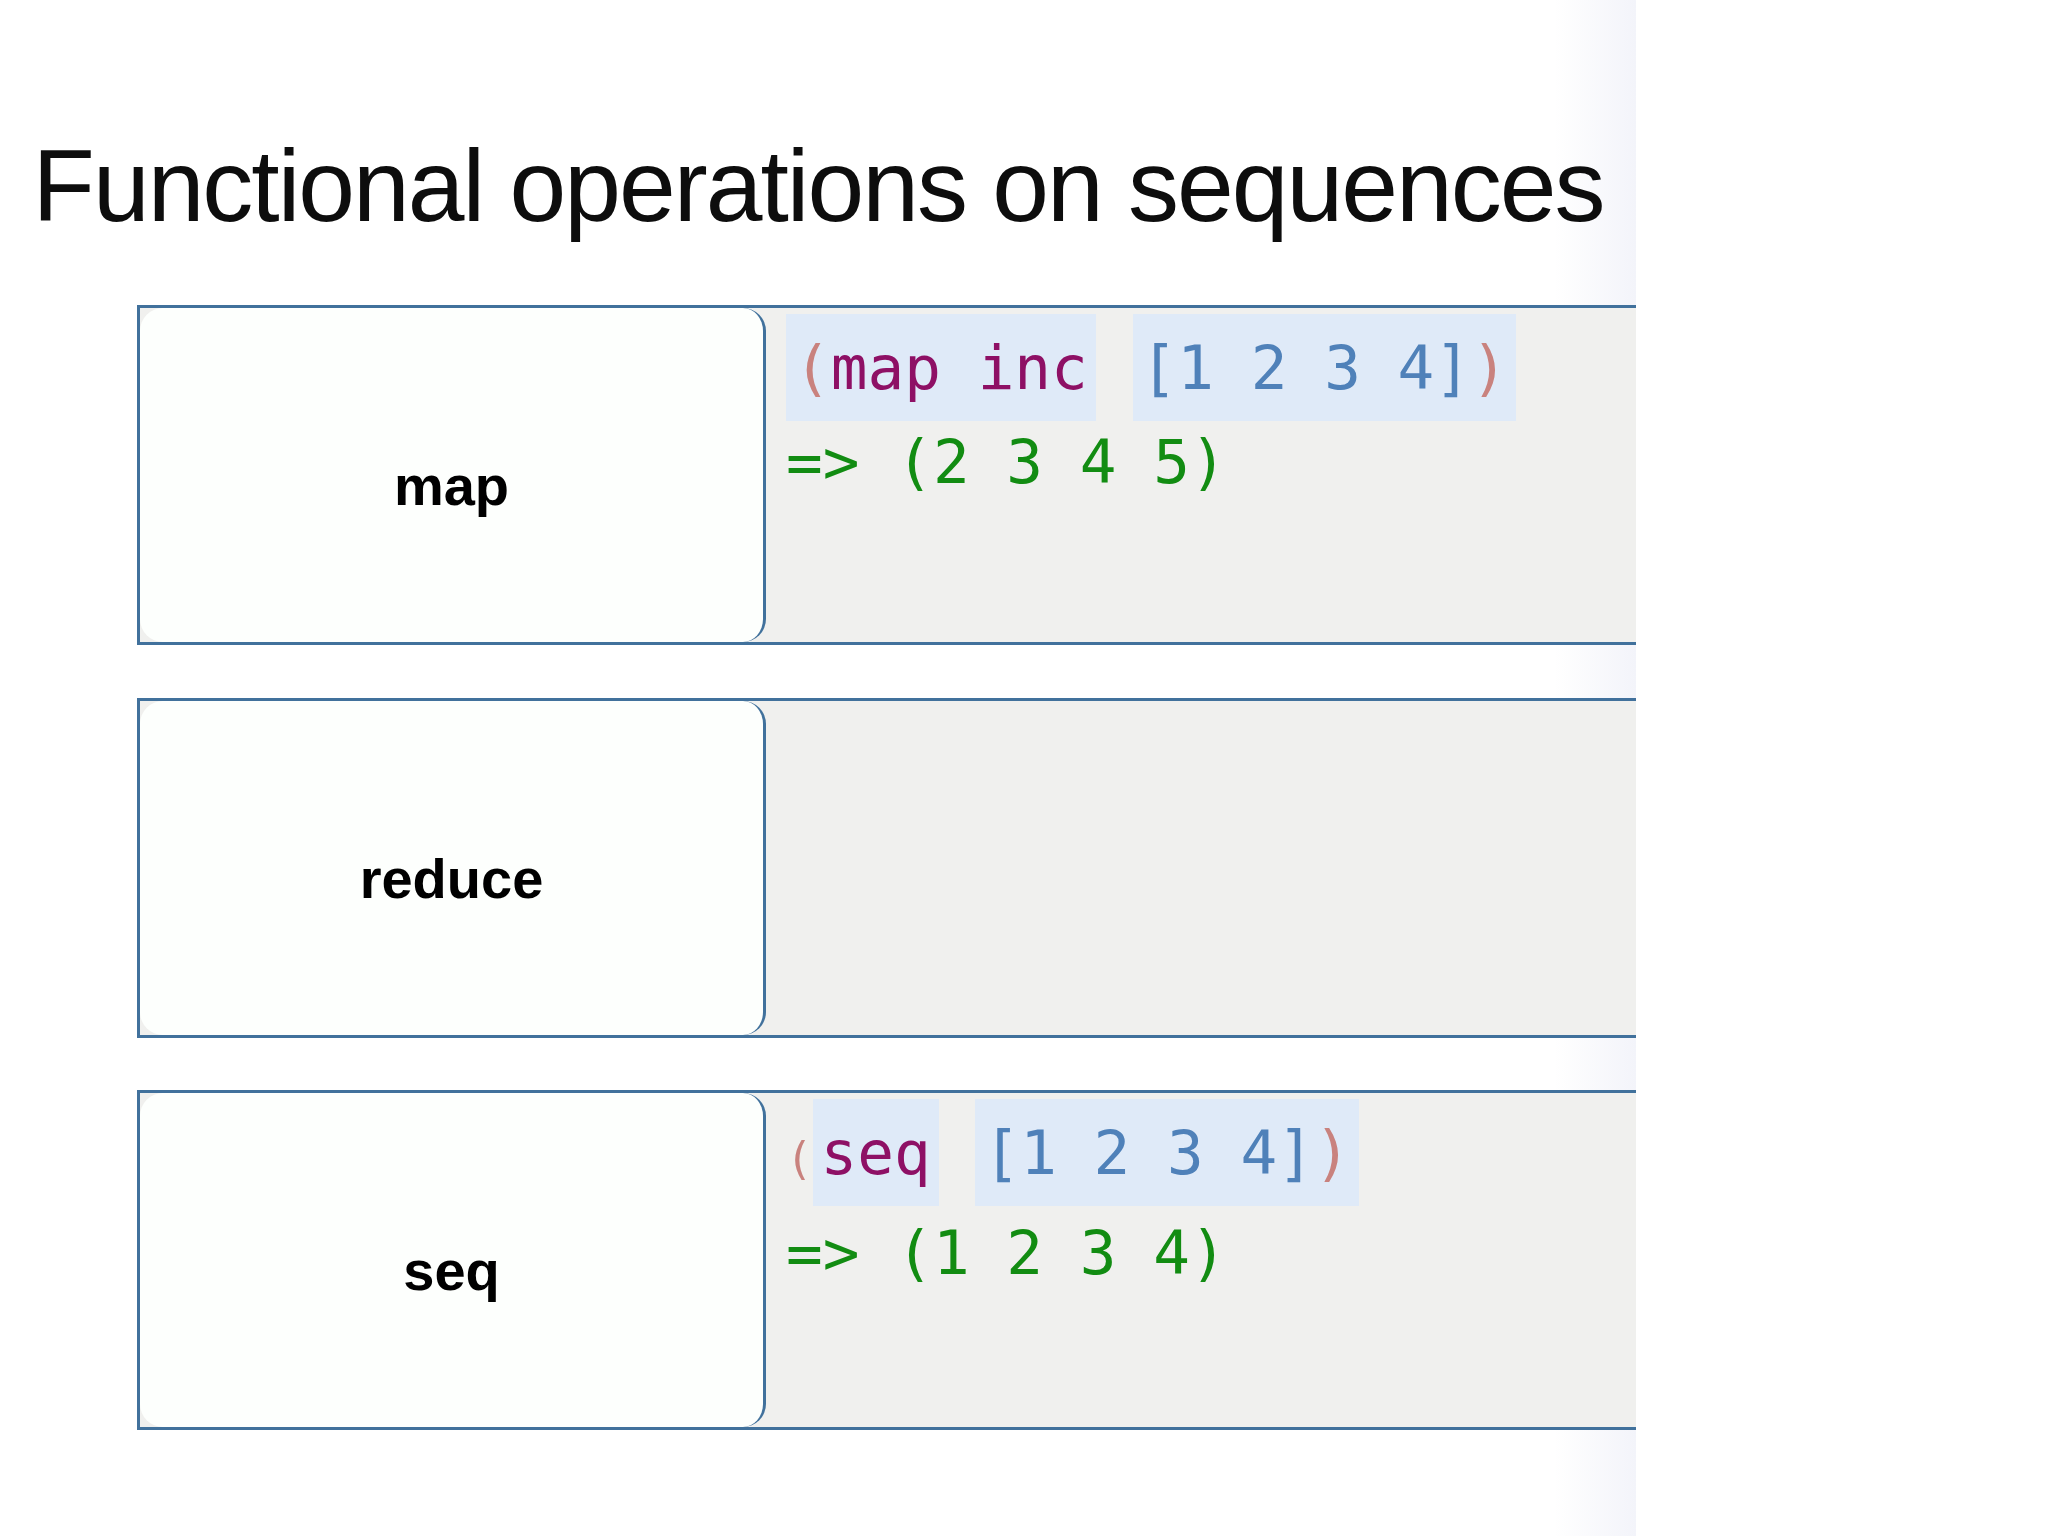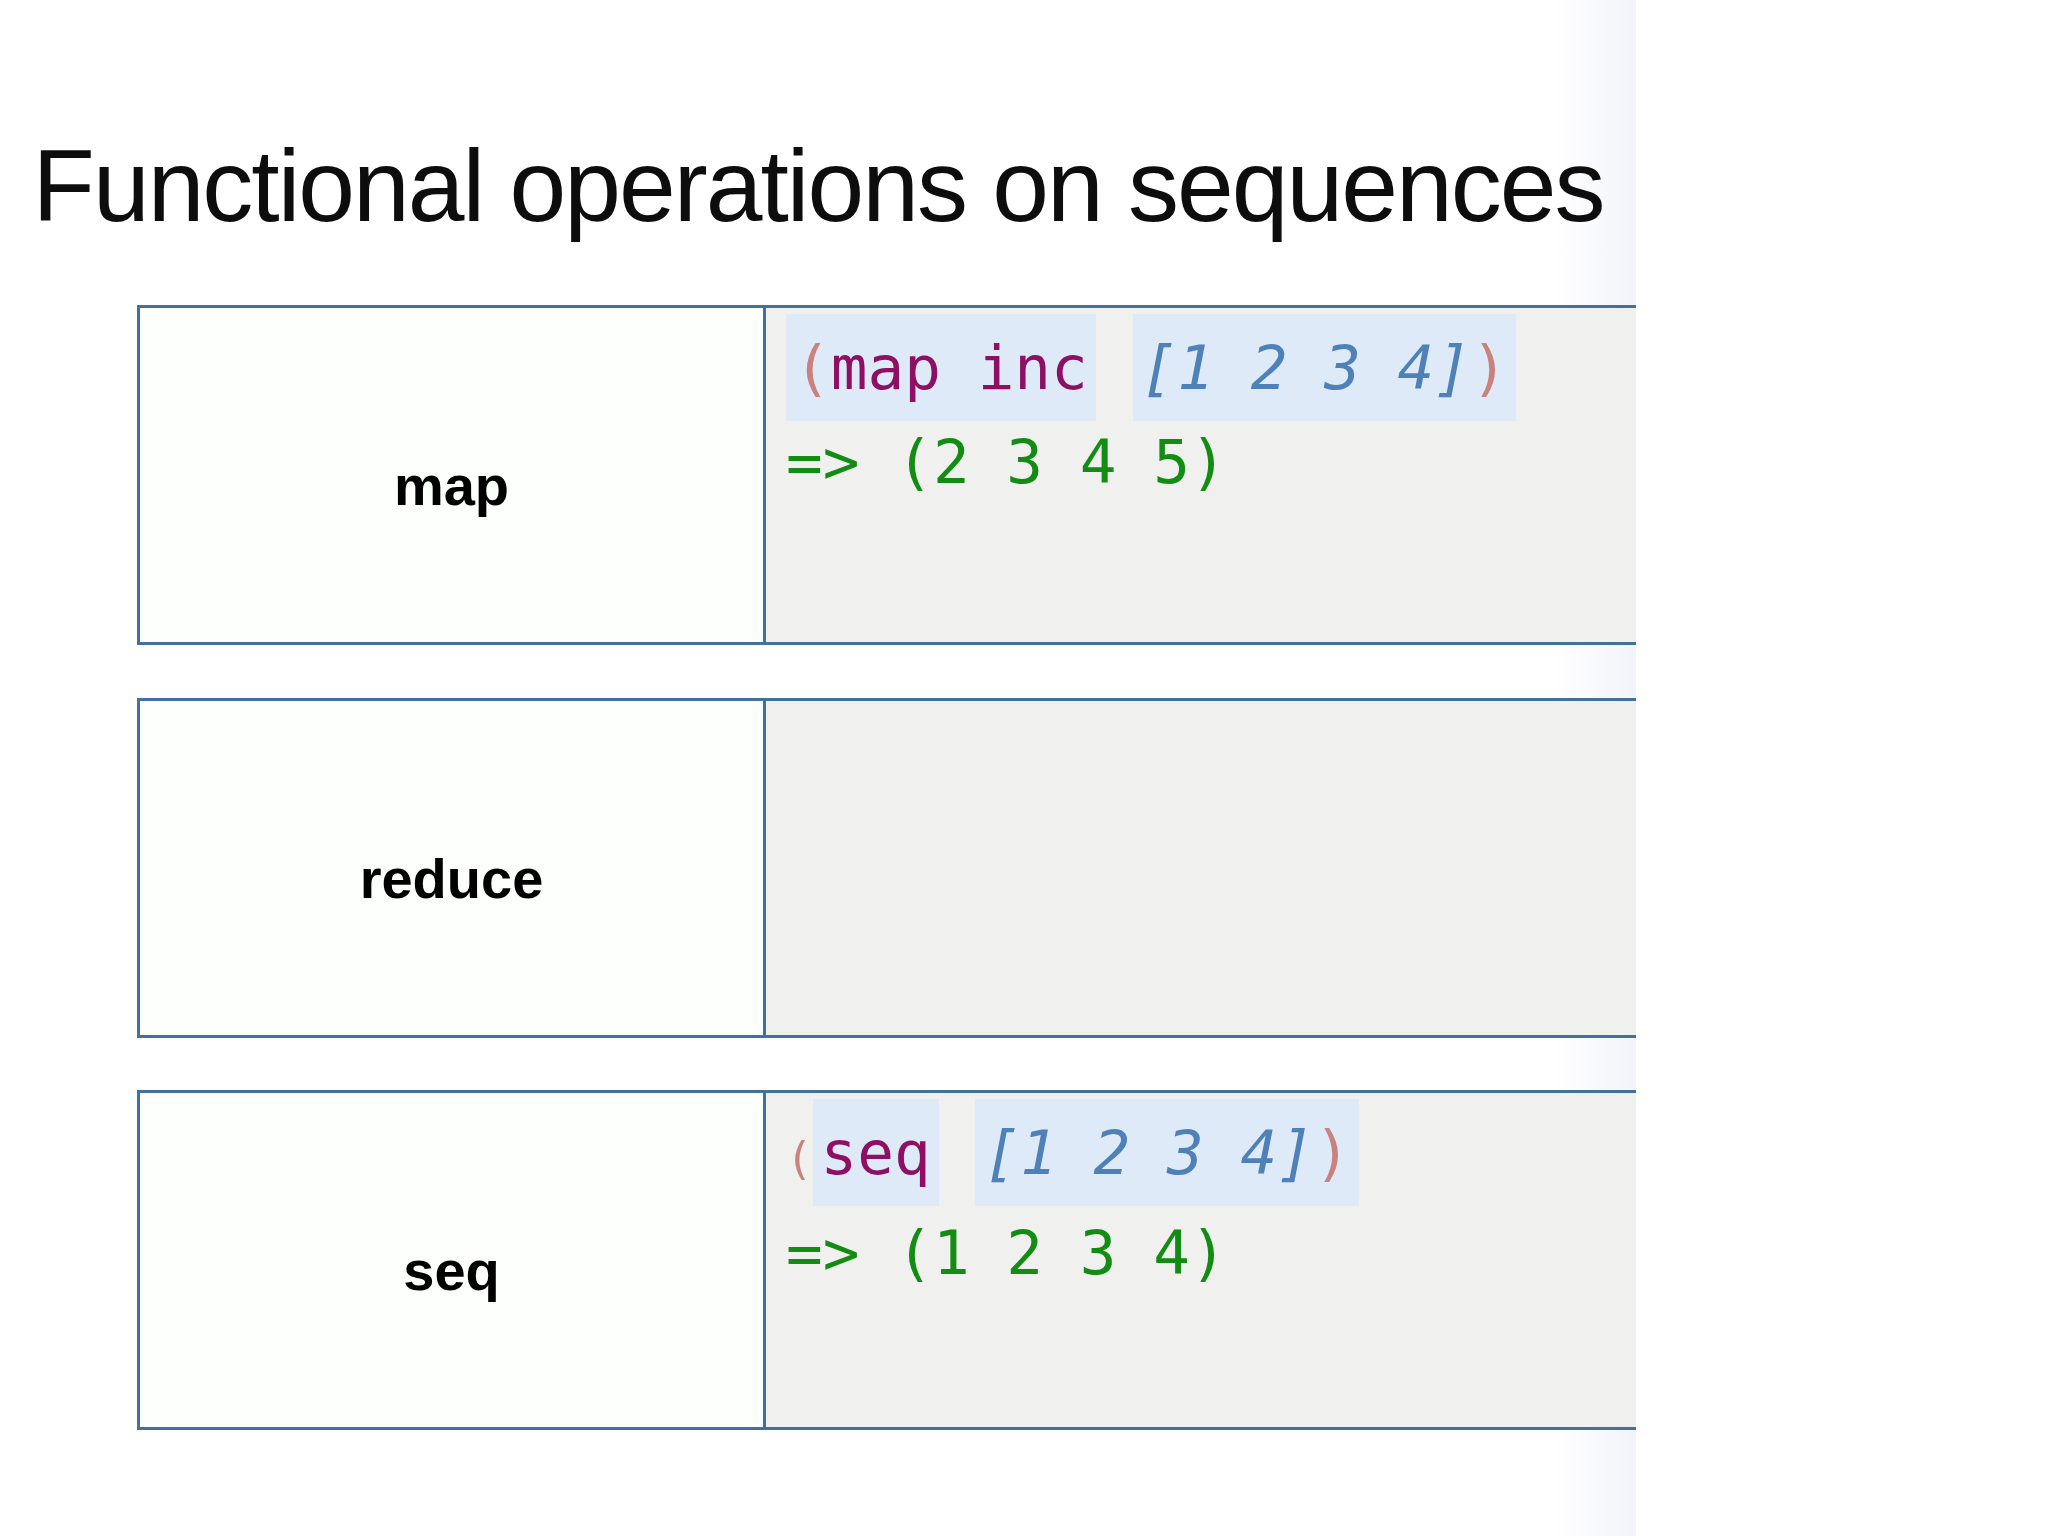--- a/index.html
+++ b/index.html
@@ -20,36 +20,36 @@
   }
   .table-row{
     position:absolute; left:137px; width:1740px; height:340px;
     border:3px solid var(--border); background:var(--code-bg);
     box-sizing:border-box; display:flex;
   }
   .row-0{top:305px;} .row-1{top:698px;} .row-2{top:1090px;}
   .label-cell{
     width:626px; flex:0 0 626px; background:var(--label-bg);
     border-right:3px solid var(--border); box-sizing:border-box;
-    display:flex; align-items:center; justify-content:center;
+    display:flex; align-items:center; justify-content:center;border-radius:23px;
   }
   .op-label{
     font-weight:bold; font-size:56px; color:var(--label-text);
     transform:translateY(10px);
   }
   .code-cell{
     flex:1 1 auto; padding:14px 10px 0 20px;
     font-family:"DejaVu Sans Mono", monospace; font-size:61px;
   }
   .code-line{line-height:92px; white-space:pre;}
   .expr .seg{display:inline;}
   .hl-group{background:var(--highlight); padding:18px 8px;}
   .seg.paren{color:var(--paren);}
   .seg.keyword{color:var(--keyword);}
-  .seg.literal{color:var(--literal);font-style:italic;}
+  .seg.literal{color:var(--literal);}
   .seg.plain{color:#333;}
   .seg.small{font-size:44px;}
   .result{color:var(--result); margin-top:2px;}
 </style>
 </head>
 <body>
 
 <div class="slide">
   <div class="slide-title">Functional operations on sequences</div>
   <div id="rows">

